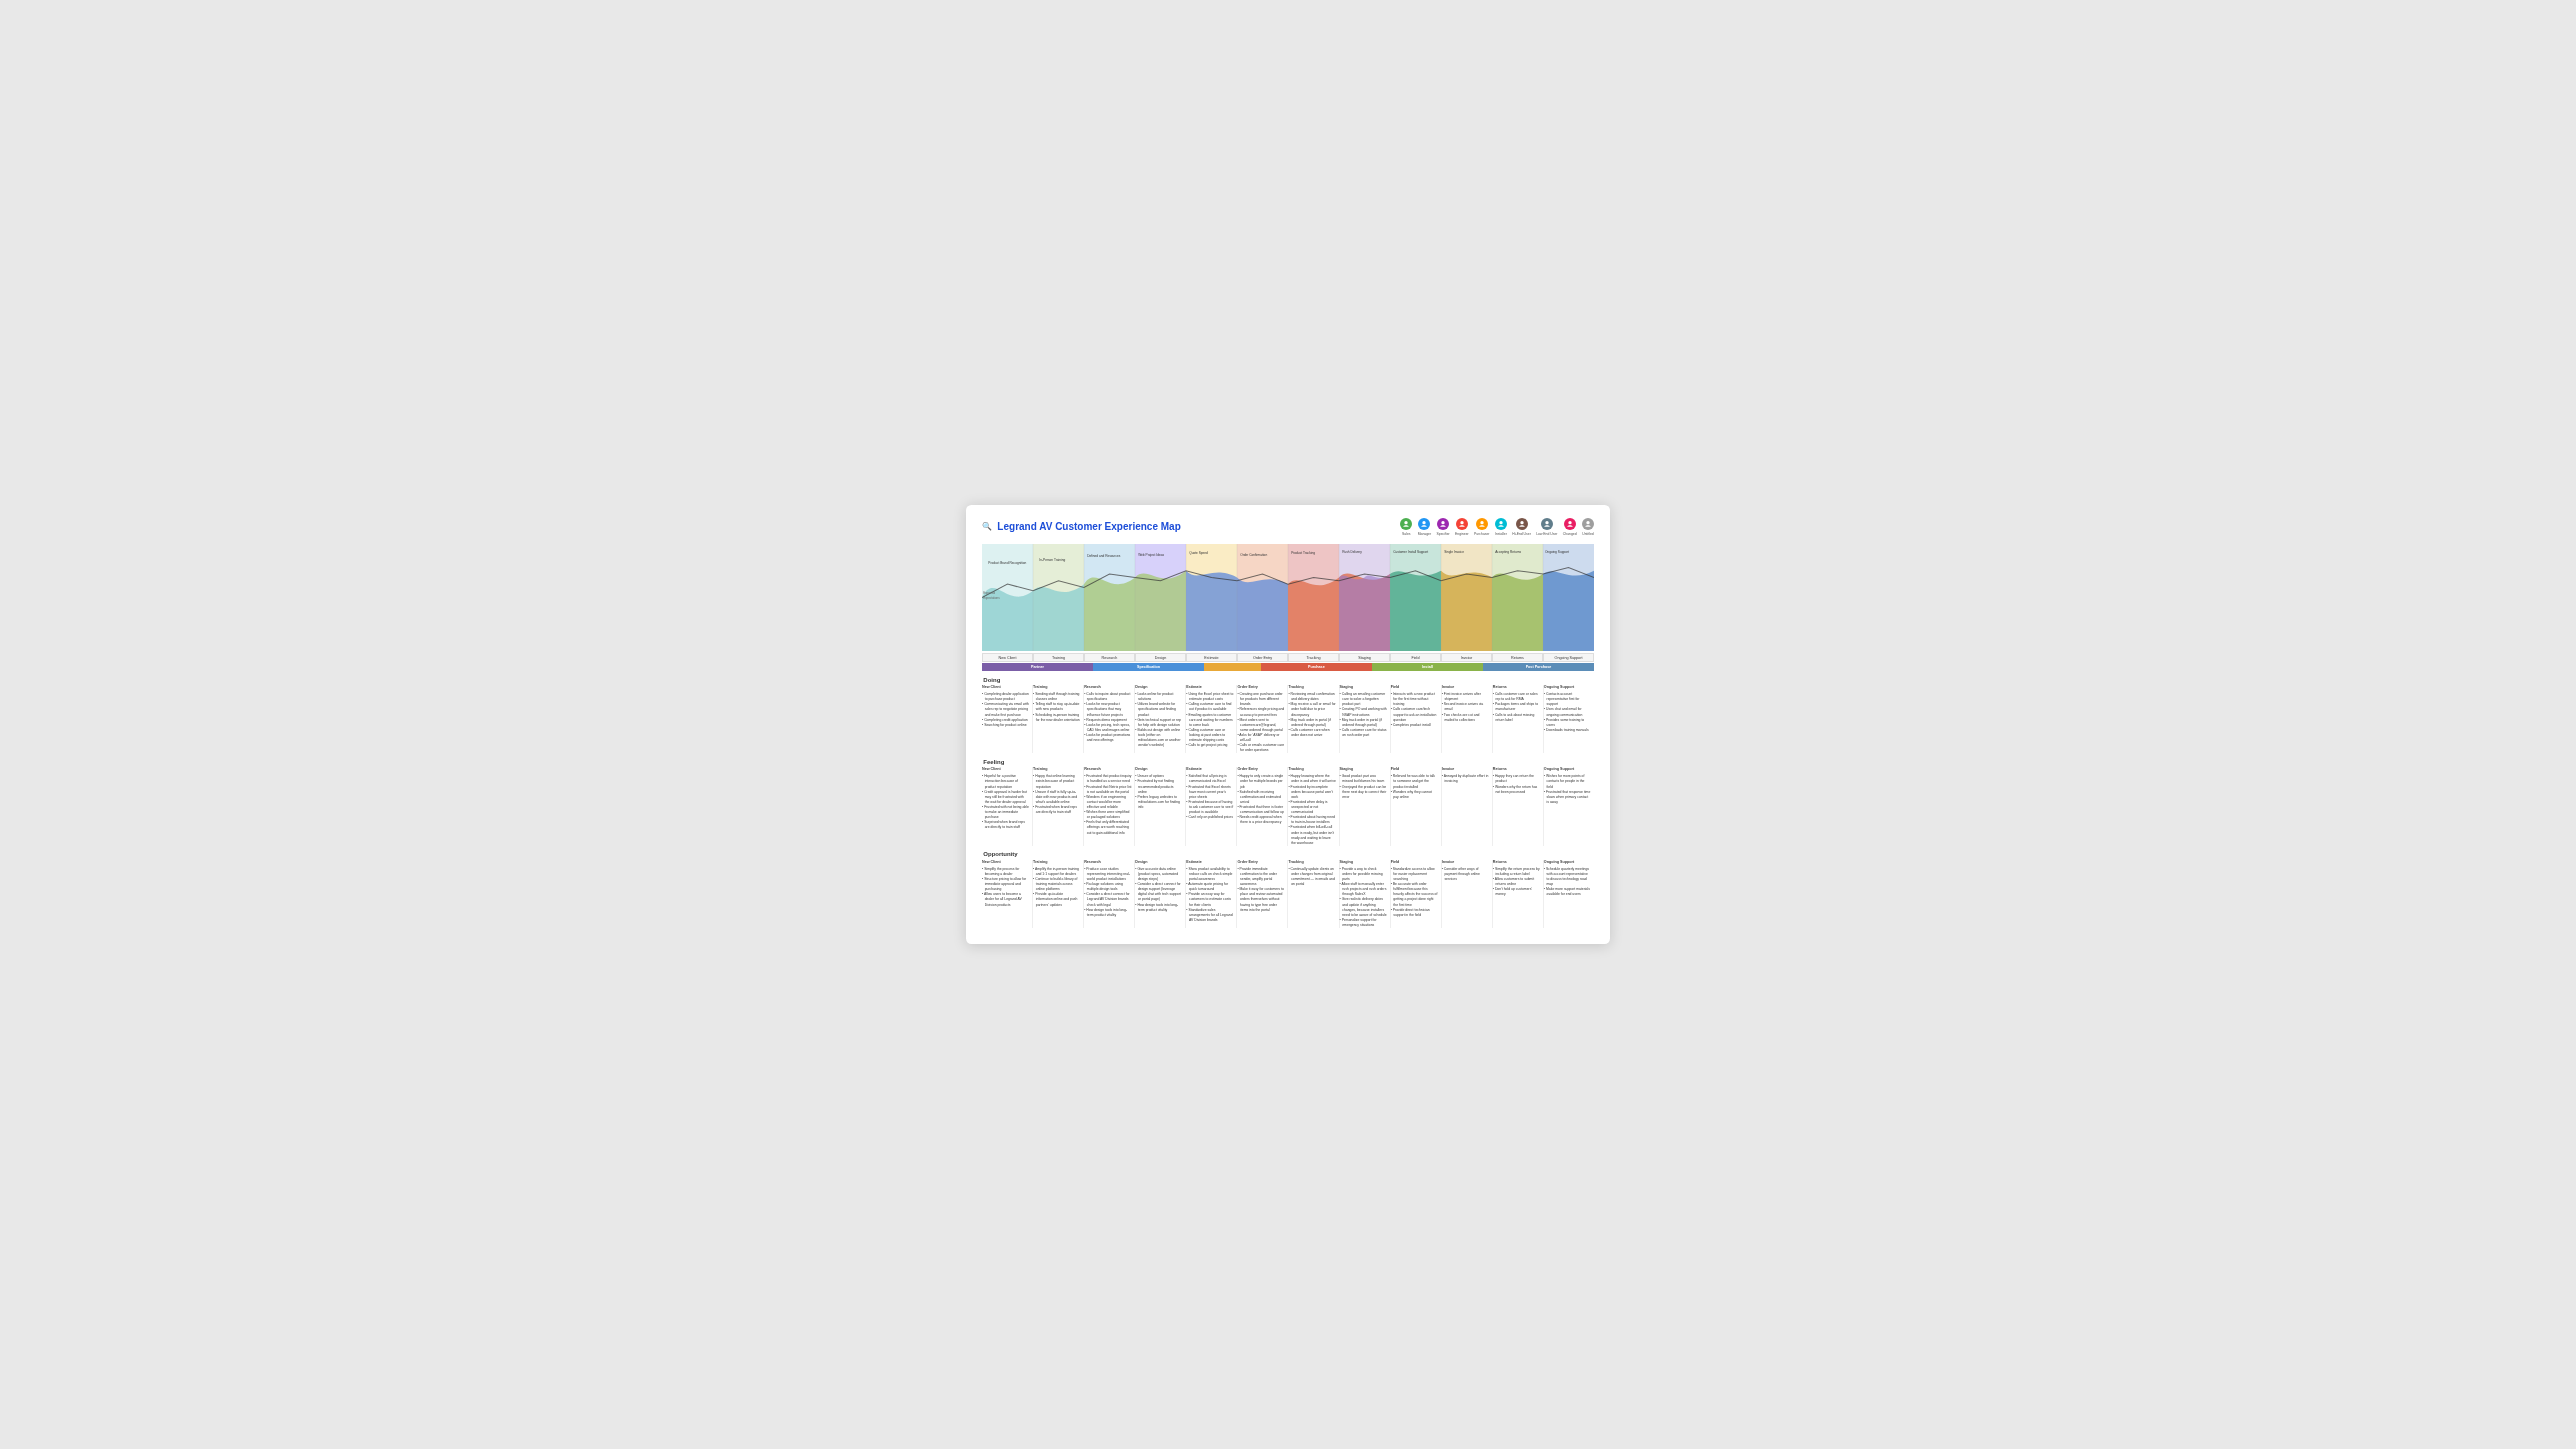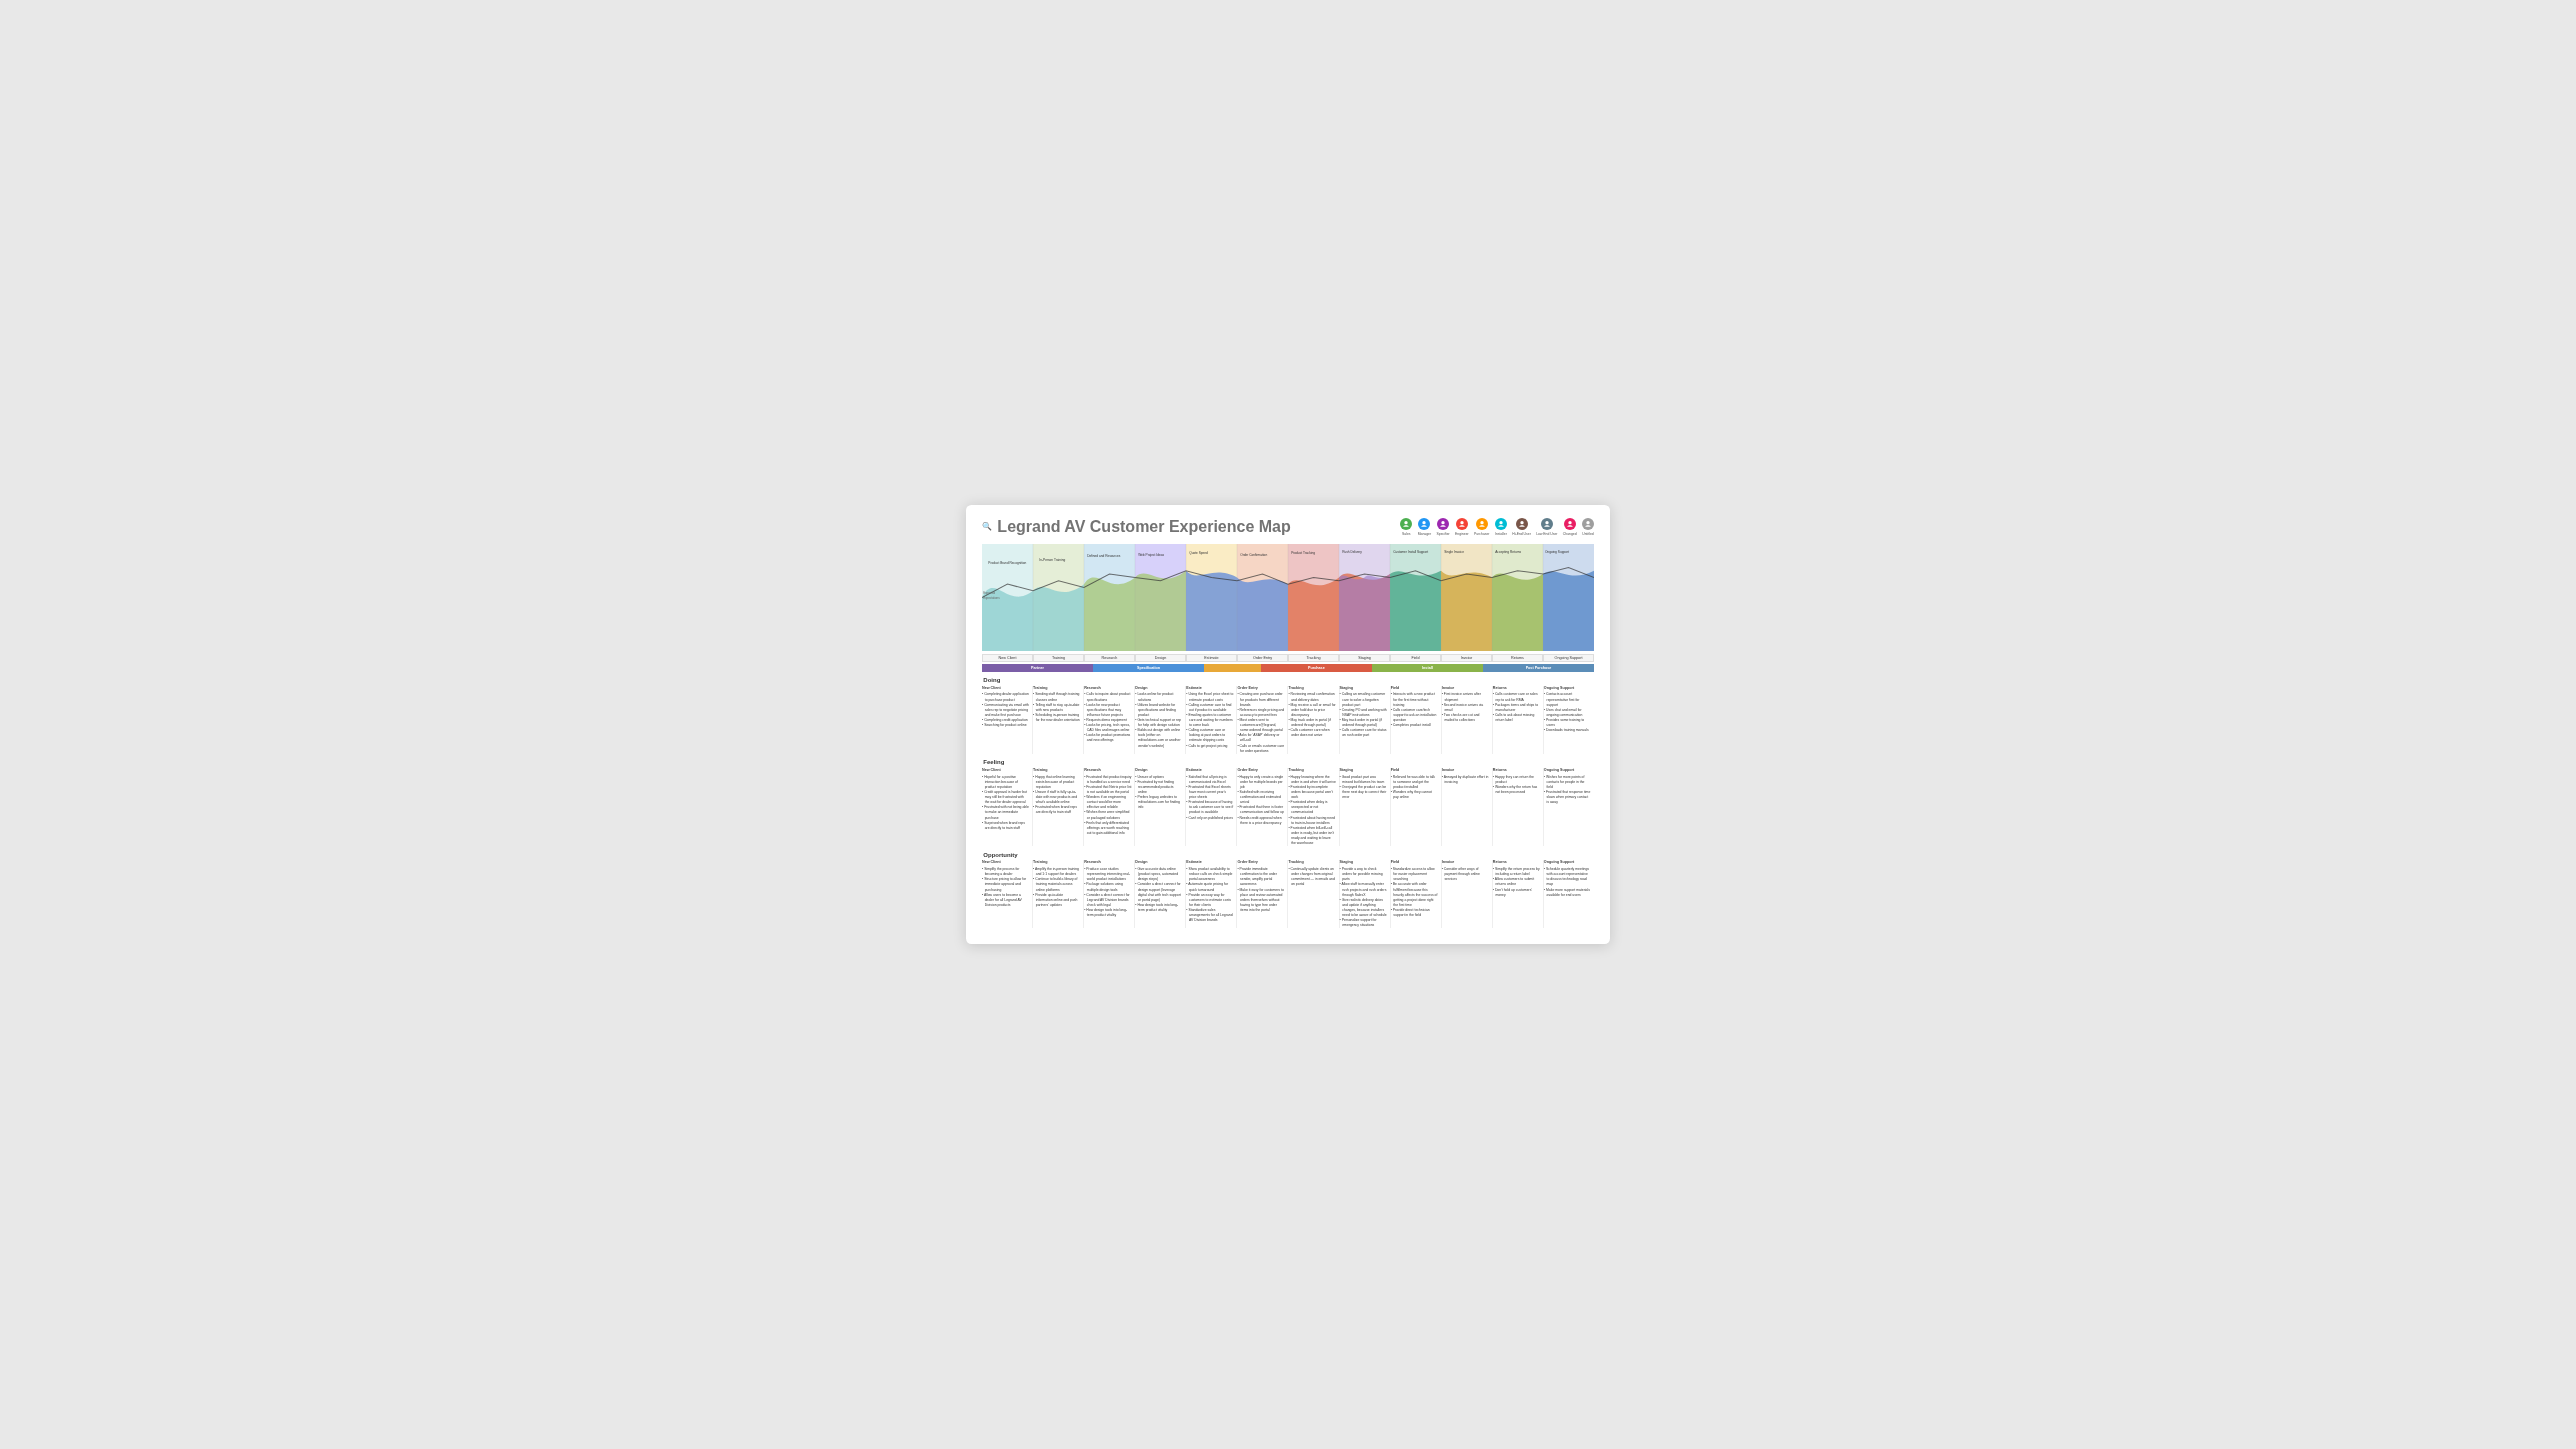--- a/index.html
+++ b/index.html
@@ -30,23 +30,23 @@
     .header-left {
       display: flex;
       align-items: center;
       gap: 5.4px;
     }
     .search-icon-wrap {
       color: #888;
       font-size: 8px;
     }
     .title {
-      font-size: 16px;
+      font-size: 10px;
       font-weight: bold;
-      color: #737373;
+      color: #1d4ed8;
     }
     .personas {
       display: flex;
       align-items: center;
       gap: 5.4px;
     }
     .persona {
       display: flex;
       flex-direction: column;
       align-items: center;

